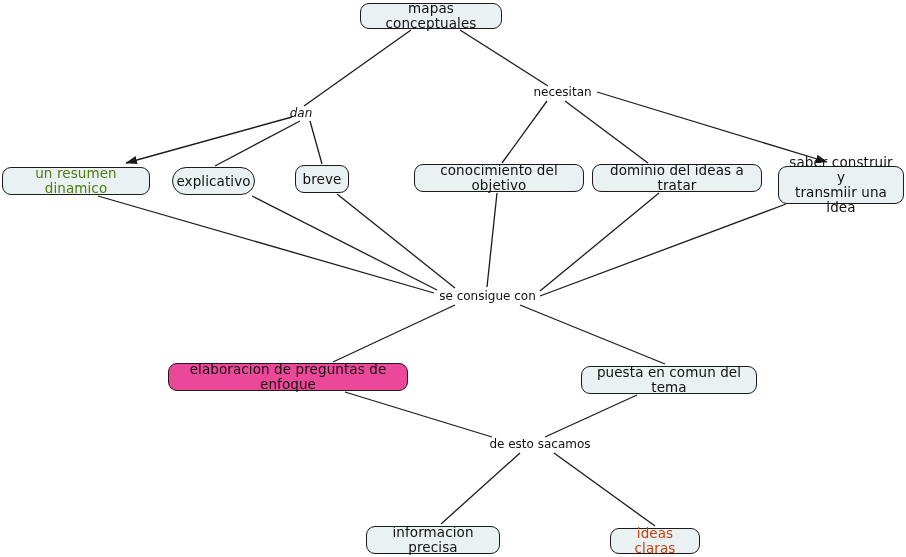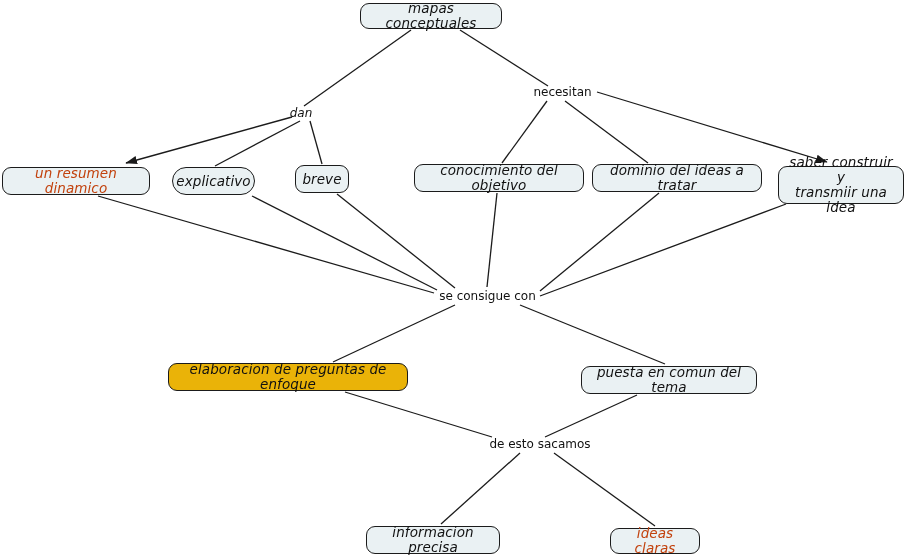--- a/index.html
+++ b/index.html
@@ -35,21 +35,20 @@
     display: flex;
     align-items: center;
     justify-content: center;
     text-align: center;
     color: #111111;
     font-size: 13.5px;
     line-height: 15px;
     letter-spacing: 0.1px;
     white-space: pre-line;
     padding: 2px 7px;
-    font-style: italic;
   }
   .cm-link-label {
     position: absolute;
     box-sizing: border-box;
     background: transparent;
     border: none;
     display: flex;
     align-items: center;
     justify-content: center;
     text-align: left;
@@ -89,27 +88,27 @@
         <line x1="345" y1="392" x2="492" y2="437" stroke="#1b1b1b" stroke-width="1.3"></line>
         <line x1="637" y1="395" x2="545" y2="437" stroke="#1b1b1b" stroke-width="1.3"></line>
         <line x1="520" y1="453" x2="441" y2="524" stroke="#1b1b1b" stroke-width="1.3"></line>
         <line x1="554" y1="453" x2="655" y2="526" stroke="#1b1b1b" stroke-width="1.3"></line>
       </g>
   </svg>
   <div id="node-group">
       <div class="cm-node" style="left: 360px; top: 3px; width: 142px; height: 26px; background: rgb(234, 241, 243); border-color: rgb(27, 27, 27); color: rgb(17, 17, 17);">mapas conceptuales</div>
       <div class="cm-link-label" style="left: 286px; top: 105px; width: 30px; height: 17px; color: rgb(17, 17, 17); font-style: italic;">dan</div>
       <div class="cm-link-label" style="left: 531px; top: 84px; width: 63px; height: 17px; color: rgb(17, 17, 17);">necesitan</div>
-      <div class="cm-node" style="left: 2px; top: 167px; width: 148px; height: 28px; background: rgb(234, 241, 243); border-color: rgb(27, 27, 27); color: #c2410c;">un resumen dinamico</div>
+      <div class="cm-node" style="left: 2px; top: 167px; width: 148px; height: 28px; background: rgb(234, 241, 243); border-color: rgb(27, 27, 27); color: #4d7c0f;">un resumen dinamico</div>
       <div class="cm-node" style="left: 172px; top: 167px; width: 83px; height: 28px; background: rgb(234, 241, 243); border-color: rgb(27, 27, 27); color: rgb(17, 17, 17); border-radius: 14px;">explicativo</div>
       <div class="cm-node" style="left: 295px; top: 165px; width: 54px; height: 28px; background: rgb(234, 241, 243); border-color: rgb(27, 27, 27); color: rgb(17, 17, 17);">breve</div>
       <div class="cm-node" style="left: 414px; top: 164px; width: 170px; height: 28px; background: rgb(234, 241, 243); border-color: rgb(27, 27, 27); color: rgb(17, 17, 17);">conocimiento del objetivo</div>
       <div class="cm-node" style="left: 592px; top: 164px; width: 170px; height: 28px; background: rgb(234, 241, 243); border-color: rgb(27, 27, 27); color: rgb(17, 17, 17);">dominio del ideas a tratar</div>
       <div class="cm-node" style="left: 778px; top: 166px; width: 126px; height: 38px; background: rgb(234, 241, 243); border-color: rgb(27, 27, 27); color: rgb(17, 17, 17);">saber construir y
 transmiir una idea</div>
       <div class="cm-link-label" style="left: 437px; top: 288px; width: 101px; height: 17px; color: rgb(17, 17, 17);">se consigue con</div>
-      <div class="cm-node" style="left: 168px; top: 363px; width: 240px; height: 28px; background: #eab308; border-color: rgb(27, 27, 27); color: rgb(17, 17, 17);">elaboracion de preguntas de enfoque</div>
+      <div class="cm-node" style="left: 168px; top: 363px; width: 240px; height: 28px; background: #ec4899; border-color: rgb(27, 27, 27); color: rgb(17, 17, 17);">elaboracion de preguntas de enfoque</div>
       <div class="cm-node" style="left: 581px; top: 366px; width: 176px; height: 28px; background: rgb(234, 241, 243); border-color: rgb(27, 27, 27); color: rgb(17, 17, 17);">puesta en comun del tema</div>
       <div class="cm-link-label" style="left: 487px; top: 436px; width: 106px; height: 17px; color: rgb(17, 17, 17);">de esto sacamos</div>
       <div class="cm-node" style="left: 366px; top: 526px; width: 134px; height: 28px; background: rgb(234, 241, 243); border-color: rgb(27, 27, 27); color: rgb(17, 17, 17);">informacion precisa</div>
       <div class="cm-node" style="left: 610px; top: 528px; width: 90px; height: 26px; background: rgb(234, 241, 243); border-color: rgb(27, 27, 27); color: #c2410c;">ideas claras</div>
     </div>
 </div>
 
 </body></html>

